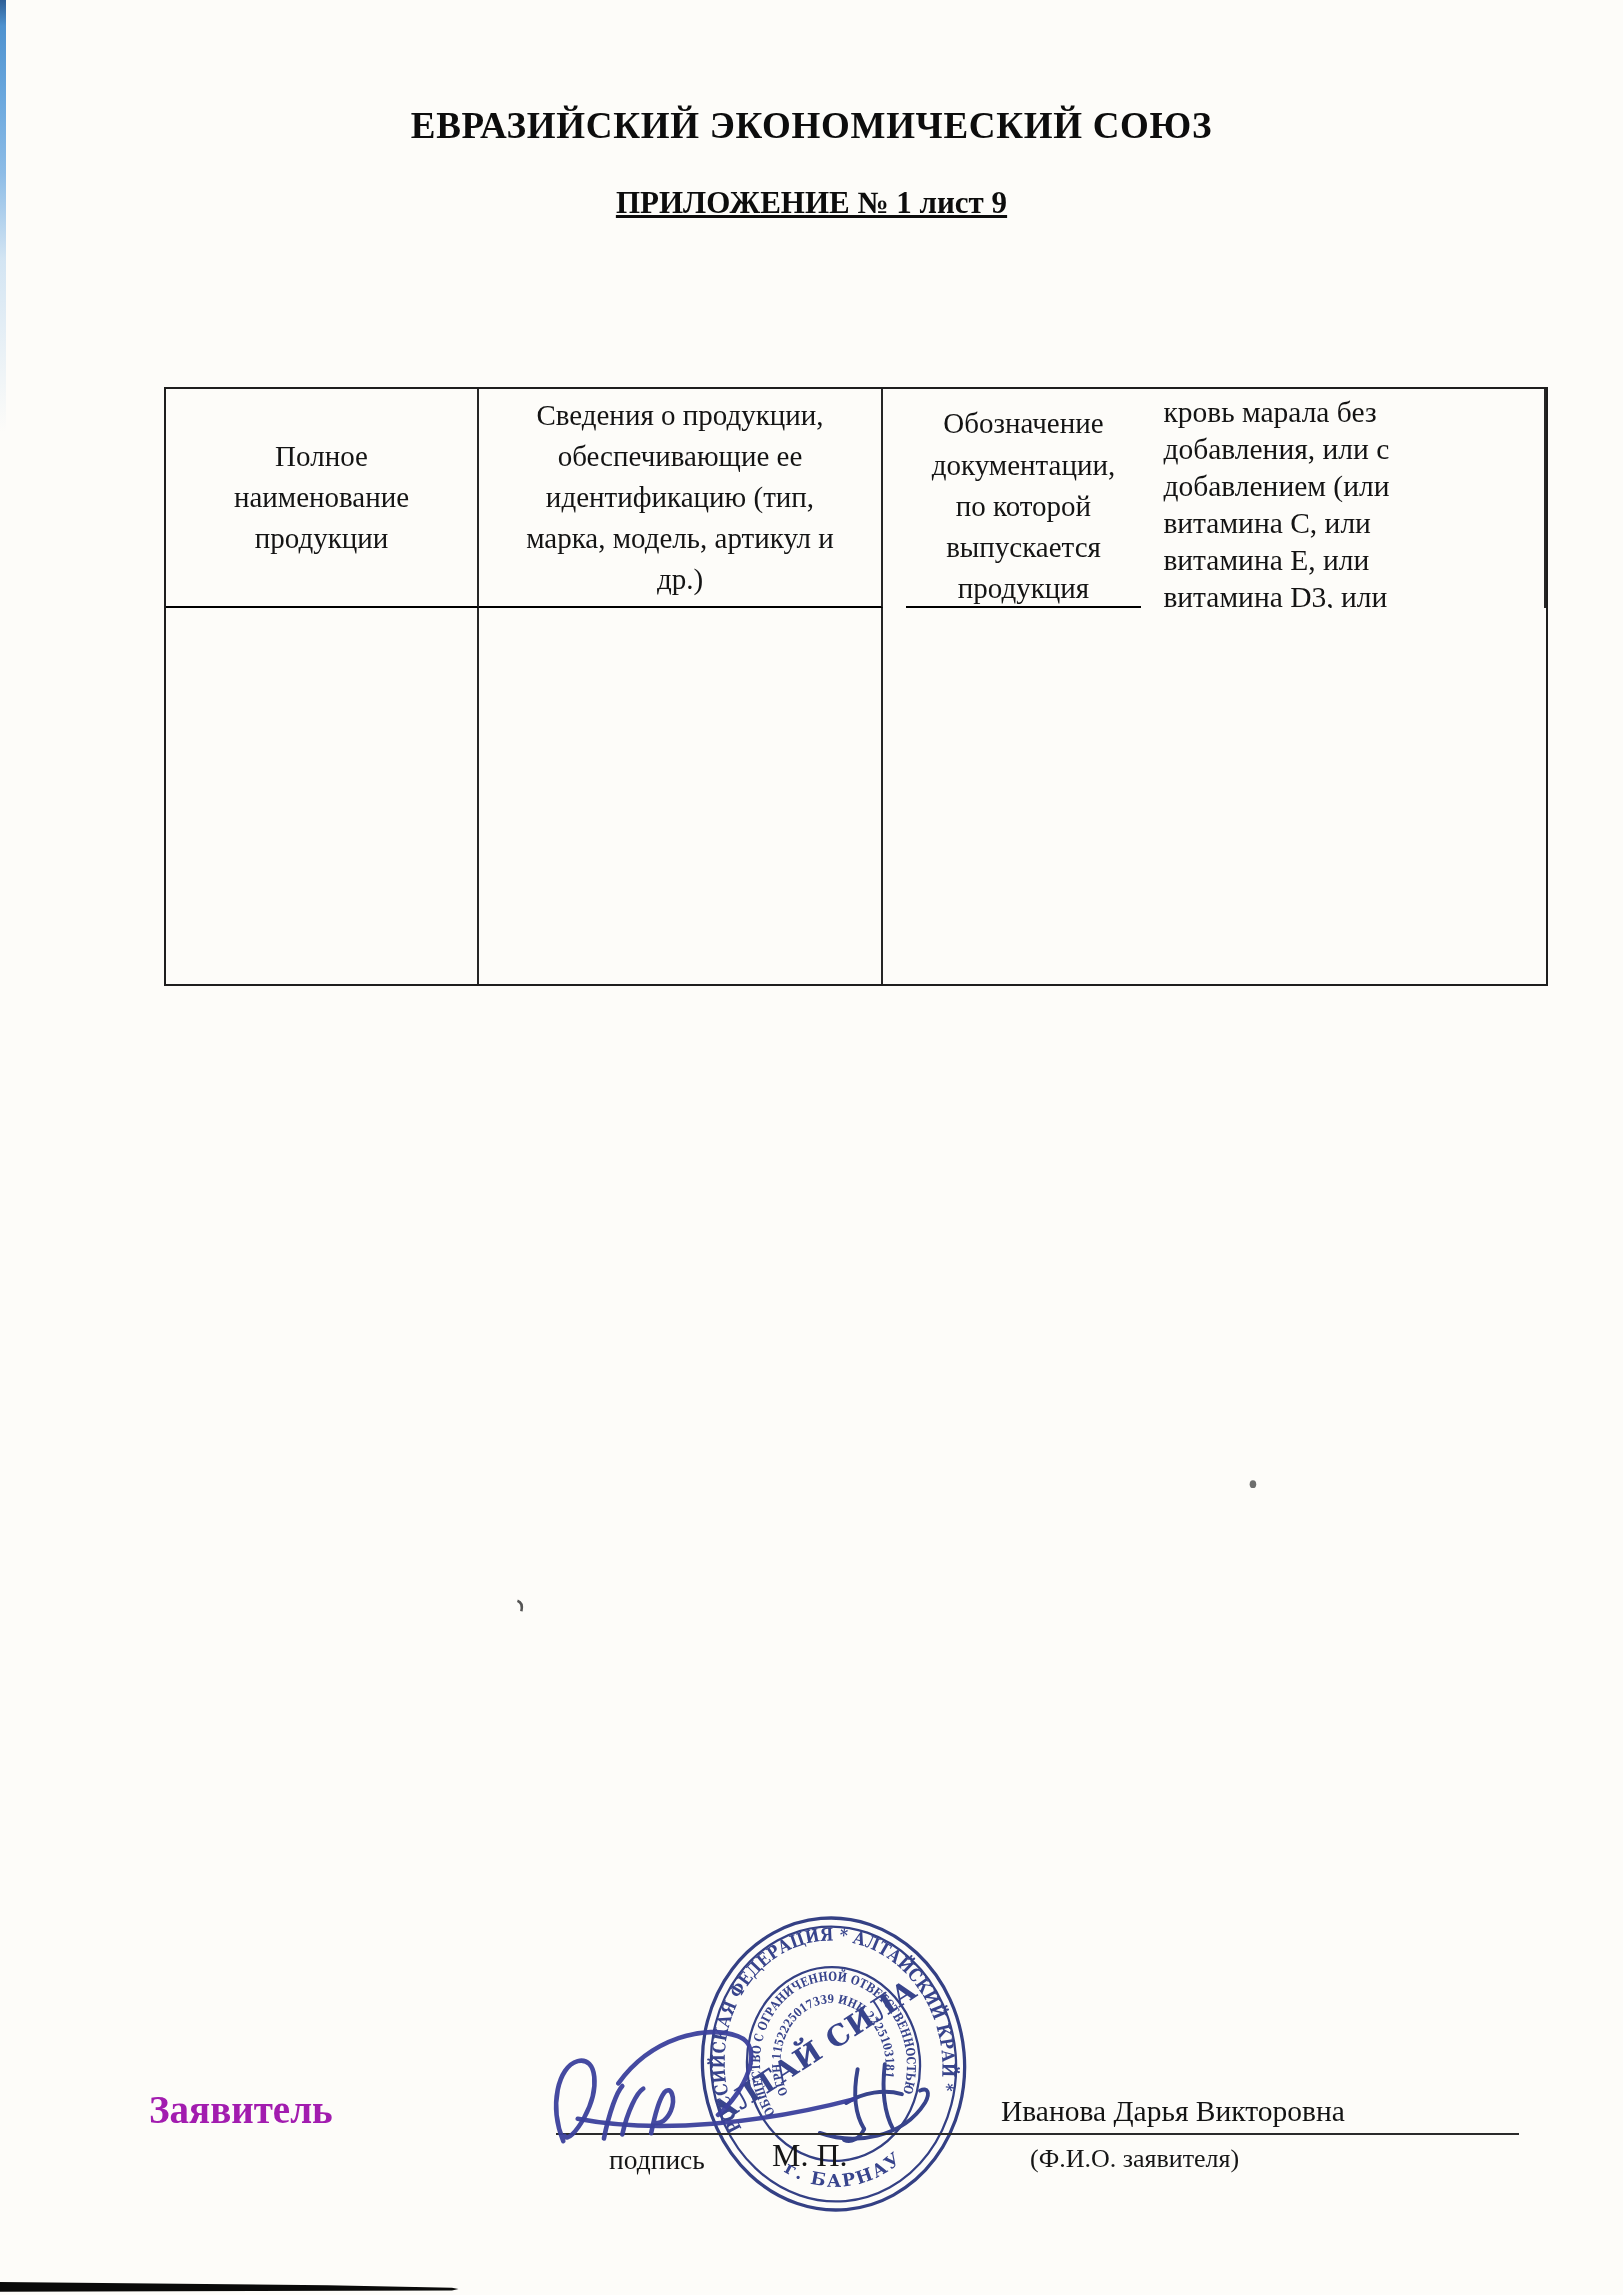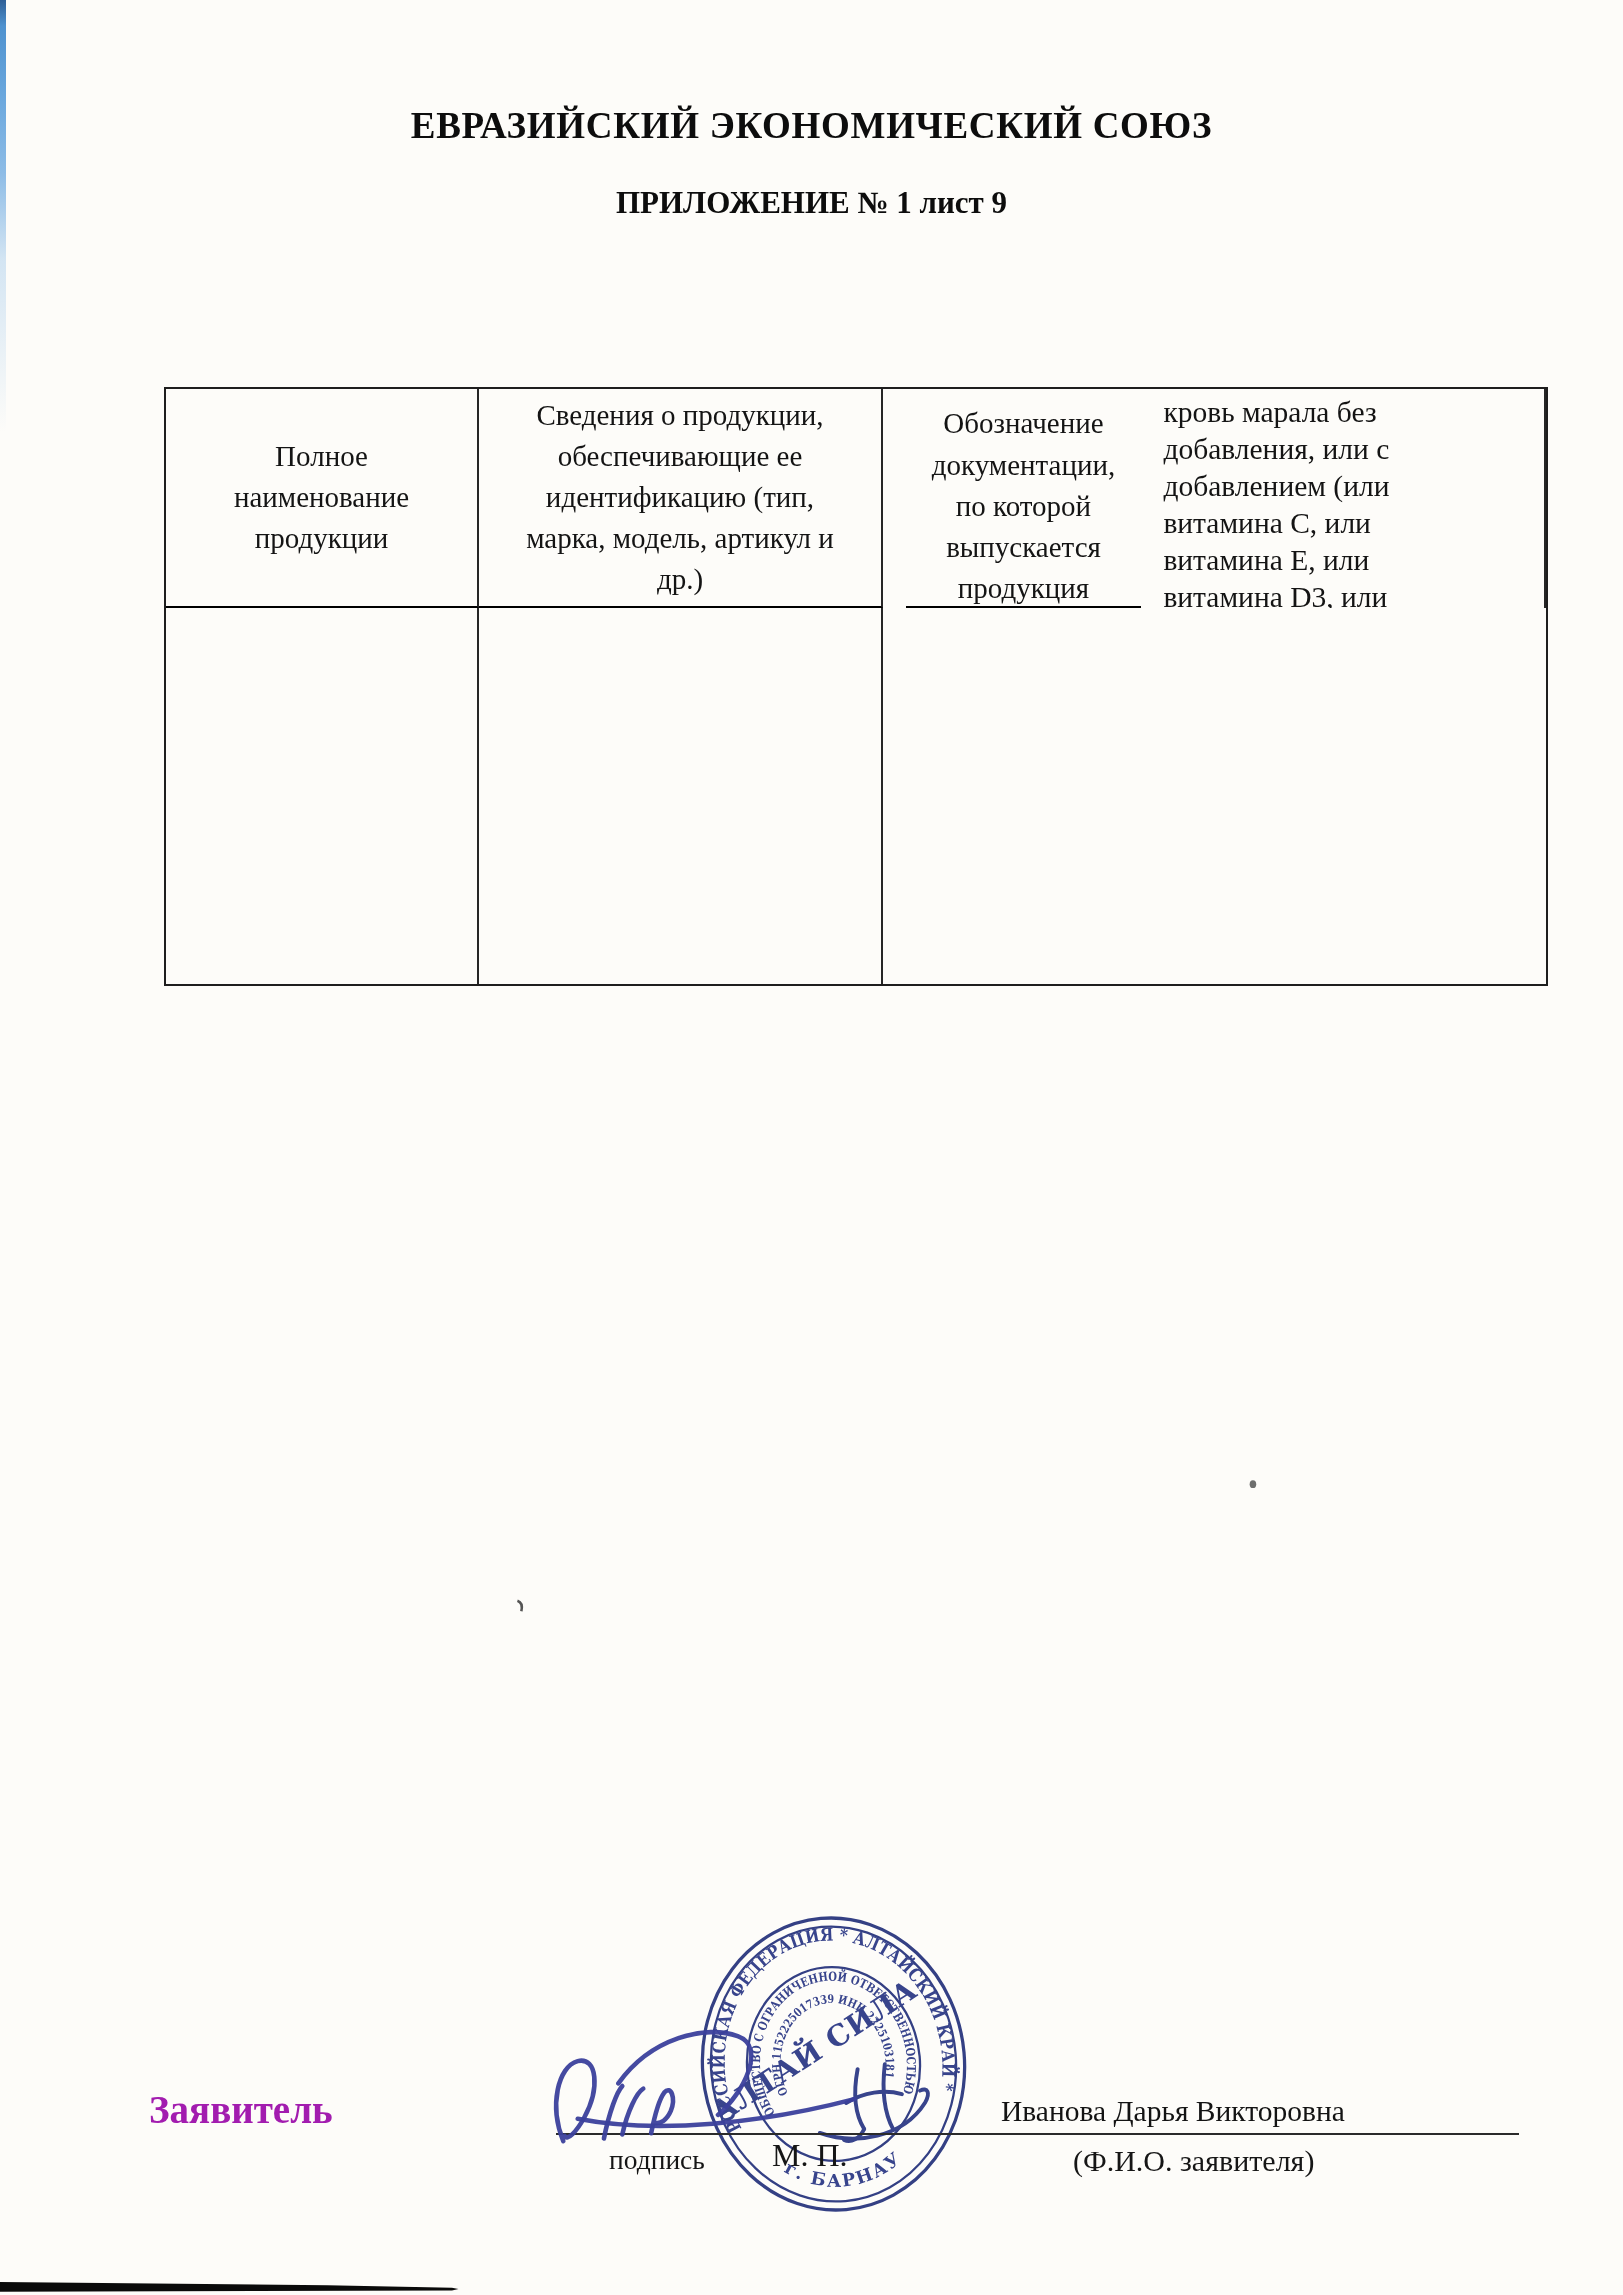--- a/index.html
+++ b/index.html
@@ -7,21 +7,21 @@
     position:relative;
     width:1623px;height:2295px;
     background:#fdfcf9;
     font-family:"Liberation Serif","DejaVu Serif",serif;
     color:#141414;
     overflow:hidden;
   }
   
   .title{position:absolute;left:0;width:100%;text-align:center;font-weight:bold;color:#0d0d0d;white-space:nowrap;}
   .t1{top:104px;font-size:37px;letter-spacing:0.7px;}
-  .t2{top:185px;font-size:31px;}
+  .t2{top:185px;font-size:31px;text-decoration:underline;}
   .t3{top:254px;font-size:33px;}
   
   .doc-table{
     position:absolute;left:164px;top:387px;width:1384px;height:599px;
     border:2.6px solid #1e1e1e;box-sizing:border-box;
     display:grid;
     grid-template-columns:313px 404px 258px 1fr;
     grid-template-rows:219px 1fr;
   }
   .cell{
@@ -36,21 +36,21 @@
   .head{display:flex;align-items:center;justify-content:center;text-align:center;padding:5.2px 10.5px;}
   .head.top-align{align-items:flex-start;padding-top:14.4px;margin-left:23px;}
   .body-cell{padding:5.2px 11.8px 0 14.4px;font-size:29.5px;line-height:37px;margin-left:8px;}
   
   .applicant{position:absolute;left:149px;top:2087px;font-size:39px;font-weight:bold;color:#a21caf;}
   .rule{position:absolute;height:0;border-top:2px solid #2b2b2b;}
   .rule.sig{left:556px;top:2133px;width:963px;}
   .cap{position:absolute;color:#161616;}
   .cap.podpis{left:609px;top:2144px;font-size:27.5px;z-index:6;}
   .cap.mp{left:772px;top:2137px;font-size:32px;z-index:7;}
-  .cap.fio{left:1073px;top:2144px;font-size:30px;}
+  .cap.fio{left:1030px;top:2144px;font-size:26px;}
   .name{position:absolute;left:1001px;top:2095px;font-size:29.5px;color:#131313;}
   
   .stamp{position:absolute;left:692px;top:1910px;z-index:5;transform:rotate(-5deg);opacity:.93;}
   .stamp text{fill:#2a3784;font-family:"DejaVu Serif",serif;font-weight:bold;}
   .stamp .ring{fill:none;stroke:#25327c;}
   .stamp .ink{fill:none;stroke:#2a3784;stroke-linecap:round;}
   .sig{position:absolute;left:541px;top:2019px;z-index:6;}
   .sig path{fill:none;stroke:#3b409c;stroke-width:7;stroke-linecap:round;stroke-linejoin:round;opacity:.95;}
   
   .edge-stripe{

